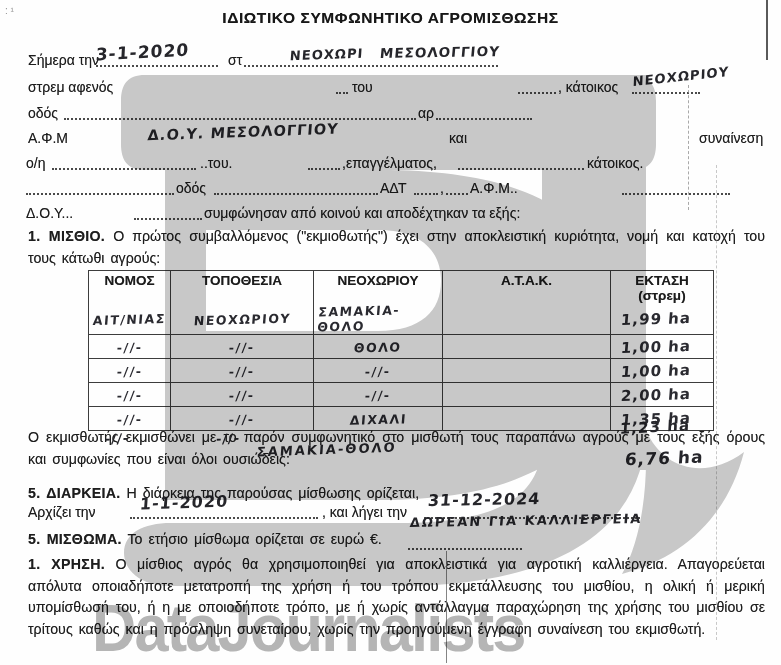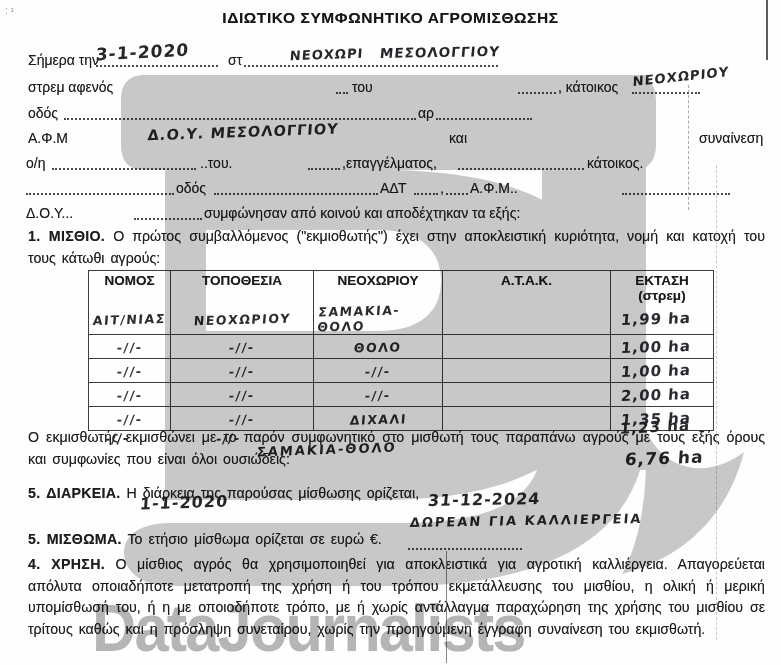--- a/index.html
+++ b/index.html
@@ -165,29 +165,35 @@
   </table>
 
   <div class="para pr" style="top:427px">
     <span>Ο εκμισθωτής εκμισθώνει με το παρόν συμφωνητικό στο μισθωτή τους παραπάνω αγρούς με τους εξής όρους και συμφωνίες που είναι όλοι ουσιώδεις:</span>
   </div>
 
   <div class="para pr" style="top:483px">
     <b>5. ΔΙΑΡΚΕΙΑ.</b>
     <span>Η διάρκεια της παρούσας μίσθωσης ορίζεται,</span>
   </div>
+  <div class="line" style="top:504px">
+    <span class="pr" style="left:28px">Αρχίζει την</span>
+    <span class="dt" style="left:130px;width:188px"></span>
+    <span class="pr" style="left:322px">, και λήγει την</span>
+    <span class="dt" style="left:424px;width:216px"></span>
+  </div>
 
   <div class="para pr" style="top:529px">
     <b>5. ΜΙΣΘΩΜΑ.</b>
     <span>Το ετήσιο μίσθωμα ορίζεται σε ευρώ €.</span>
   </div>
   <span class="dt abs" style="left:408px;top:535px;width:114px"></span>
 
   <div class="para pr" style="top:554px">
-    <b>4. ΧΡΗΣΗ.</b>
+    <b>1. ΧΡΗΣΗ.</b>
     <span>Ο μίσθιος αγρός θα χρησιμοποιηθεί για αποκλειστικά για αγροτική καλλιέργεια. Απαγορεύεται απόλυτα οποιαδήποτε μετατροπή της χρήση ή του τρόπου εκμετάλλευσης του μισθίου, η ολική ή μερική υπομίσθωσή του, ή η με οποιοδήποτε τρόπο, με ή χωρίς αντάλλαγμα παραχώρηση της χρήσης του μισθίου σε τρίτους καθώς και η πρόσληψη συνεταίρου, χωρίς την προηγούμενη έγγραφη συναίνεση του εκμισθωτή.</span>
   </div>
 
   <span class="hw abs" style="left:96px;top:42px;font-size:17px;transform:skewX(-6deg) rotate(-3deg)">3-1-2020</span>
   <span class="hw abs" style="left:290px;top:47px;font-size:13px">ΝΕΟΧΩΡΙ</span>
   <span class="hw abs" style="left:380px;top:44px;font-size:13.5px;transform:skewX(-6deg) rotate(-1deg)">ΜΕΣΟΛΟΓΓΙΟΥ</span>
   <span class="hw abs" style="left:633px;top:69px;font-size:13px;transform:skewX(-8deg) rotate(-6deg)">ΝΕΟΧΩΡΙΟΥ</span>
   <span class="hw abs" style="left:148px;top:124px;font-size:14.5px">Δ.Ο.Υ. ΜΕΣΟΛΟΓΓΙΟΥ</span>
 
   <span class="hw abs" style="left:105px;top:431px;font-size:13px">-//-</span>

